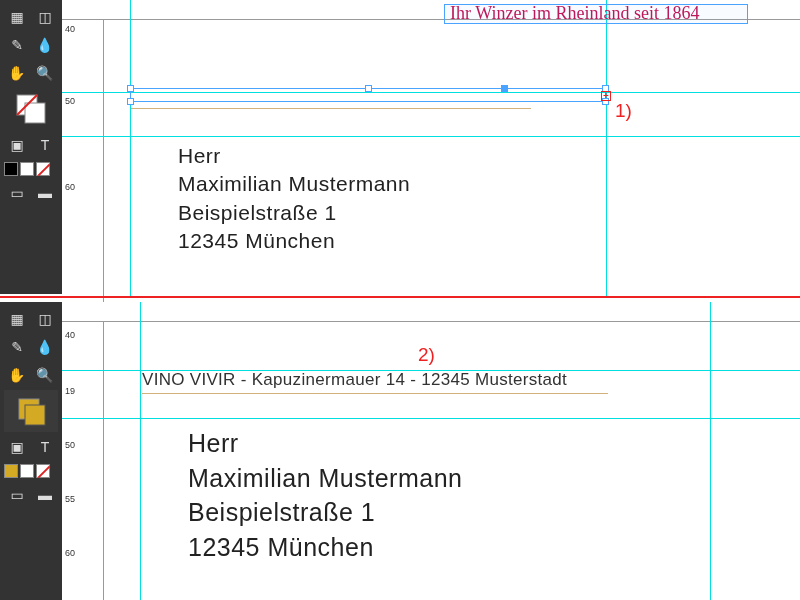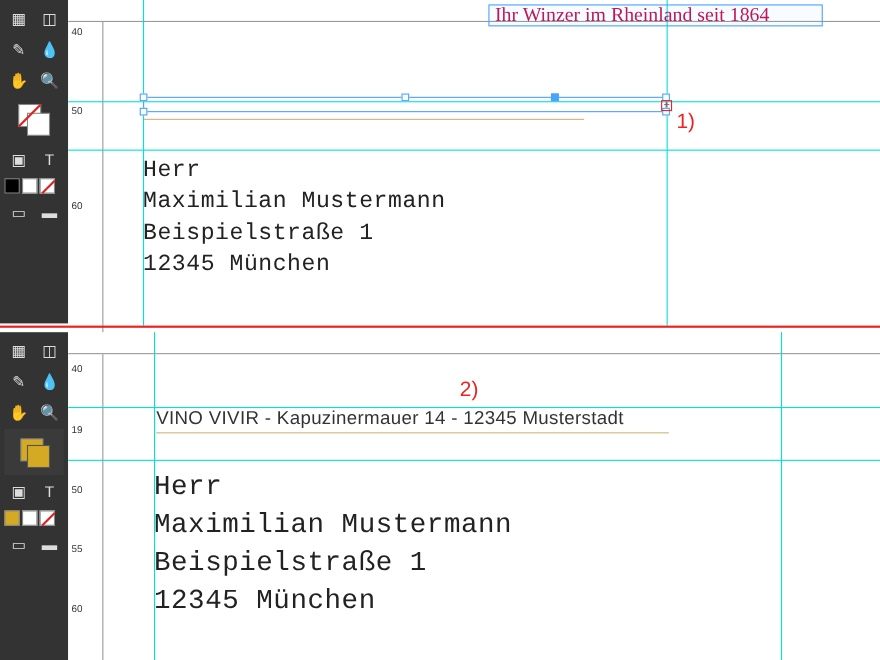--- a/index.html
+++ b/index.html
@@ -15,32 +15,32 @@
   .swatch-row { grid-column: 1 / 3; display:flex; gap:2px; padding:2px 0;}
   .swatch { width:14px; height:14px; border:1px solid #888;}
   .sw-black{background:#000;} .sw-white{background:#fff;} .sw-none{background:#fff; position:relative;}
   .sw-none::after{content:"";position:absolute;left:-1px;top:6px;width:16px;height:2px;background:#d22;transform:rotate(-45deg);}
   .sw-yellow{background:#d4a924;}
 
   
   .ruler-h { position:absolute; left:62px; height:20px; right:0; background:#fff; border-bottom:1px solid #999;}
   .ruler-h.top { top:0; }
   .ruler-h.bottom { top:302px; }
-  .ruler-v { position:absolute; top:0; left:62px; width:32px; bottom:0; background:#fff; border-right:1px solid #999;}
+  .ruler-v { position:absolute; top:0; left:62px; width:42px; bottom:0; background:#fff; border-right:1px solid #999;}
   .ruler-v .ticklabel { position:absolute; left:3px; font-size:9px; color:#333;}
 
   
   .guide-v { position:absolute; top:0; bottom:0; width:1px; background:#00e0e0; }
   .guide-h { position:absolute; left:62px; right:0; height:1px; background:#00e0e0; }
 
   
   .divider { position:absolute; left:0; right:0; top:296px; height:2px; background:#e22; }
 
   
-  .addr { position:absolute; font-family: Liberation Mono, monospace; font-weight:300; font-size:21px; color:#222; line-height:1.35; letter-spacing:0.5px;}
+  .addr { position:absolute; font-family: Liberation Sans, sans-serif; font-weight:300; font-size:21px; color:#222; line-height:1.35; letter-spacing:0.5px;padding-left:48px;}
   .tagline { position:absolute; font-family: 'Brush Script MT','Segoe Script',cursive; font-size:18px; color:#be185d; }
   .tagline-box { position:absolute; border:1px solid #4aa3ff; background:rgba(120,170,255,0.05);}
   .sender { position:absolute; font-family:'Lucida Sans',sans-serif; font-weight:300; font-size:17px; color:#333; letter-spacing:0.3px;text-align:center;}
   .sender-underline { position:absolute; height:1px; background:#d2b27a;}
 
   
   .selframe { position:absolute; border:1px solid #4aa3ff;}
   .handle { position:absolute; width:7px; height:7px; background:#fff; border:1px solid #4aa3ff;}
   .handle.filled{ background:#4aa3ff;}
   .overflow-ind { position:absolute; width:10px; height:10px; border:1px solid #e22; color:#e22; font-size:10px; line-height:8px; text-align:center;}

